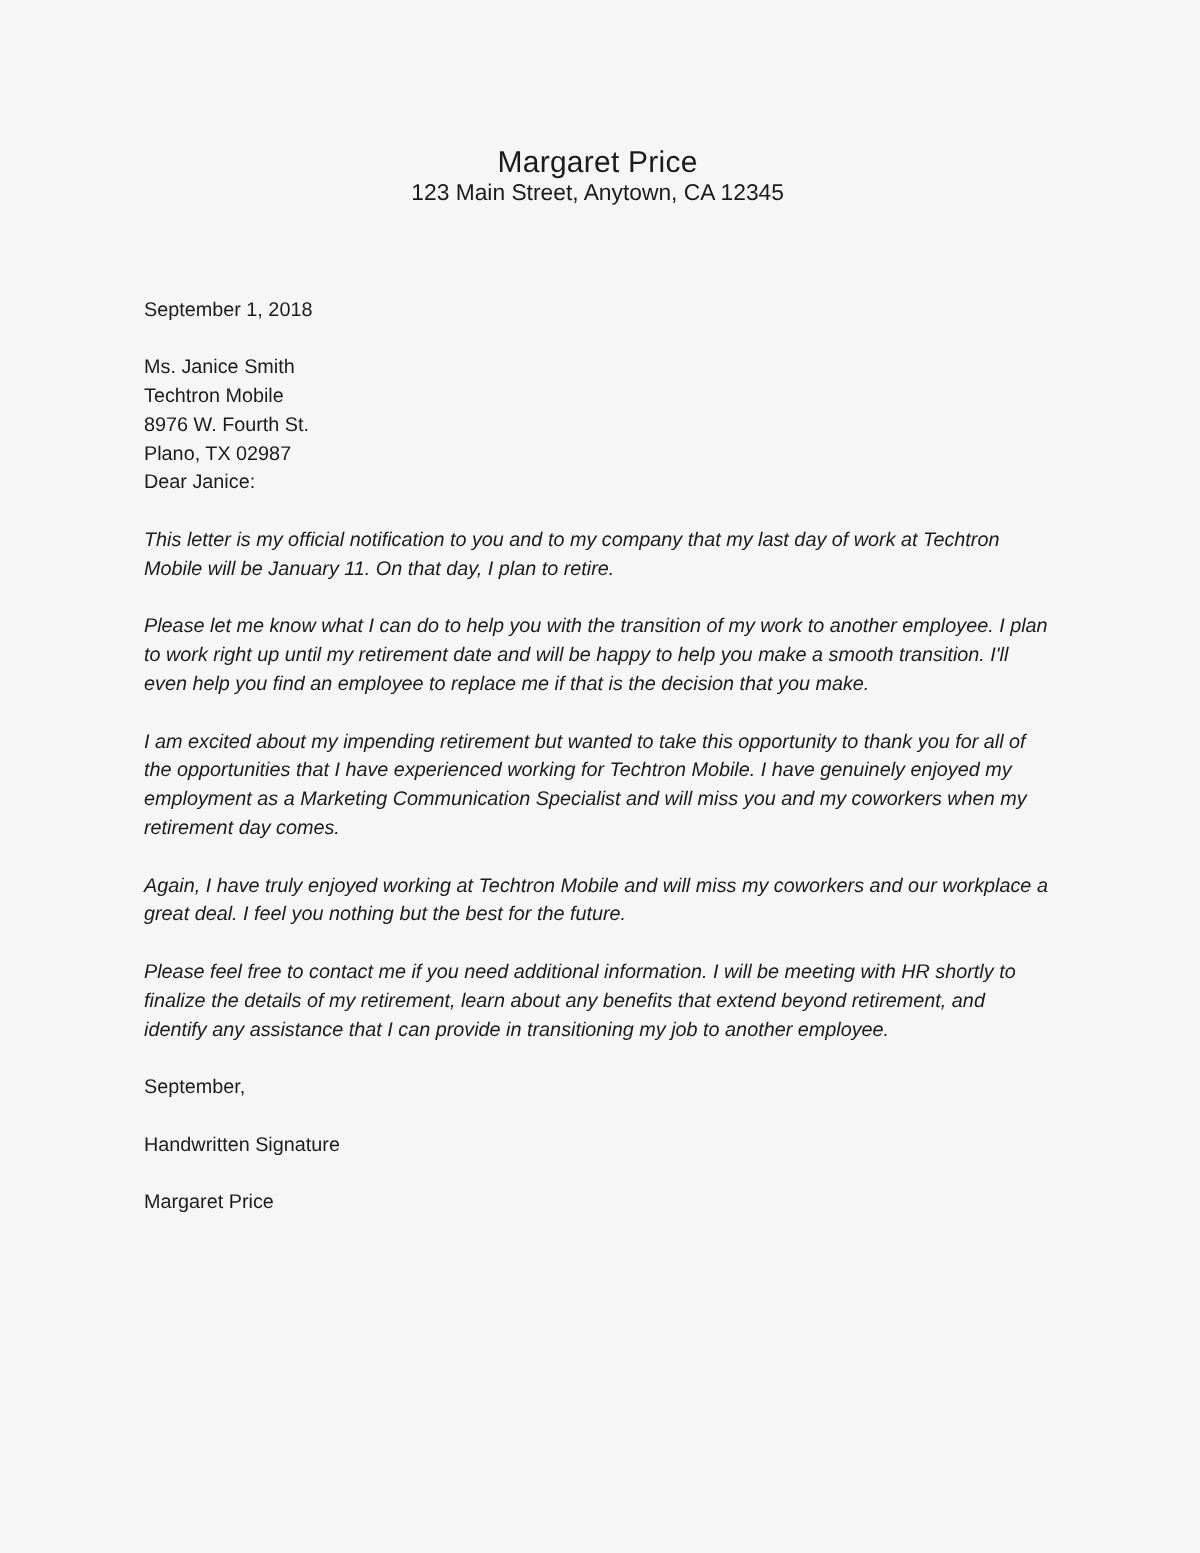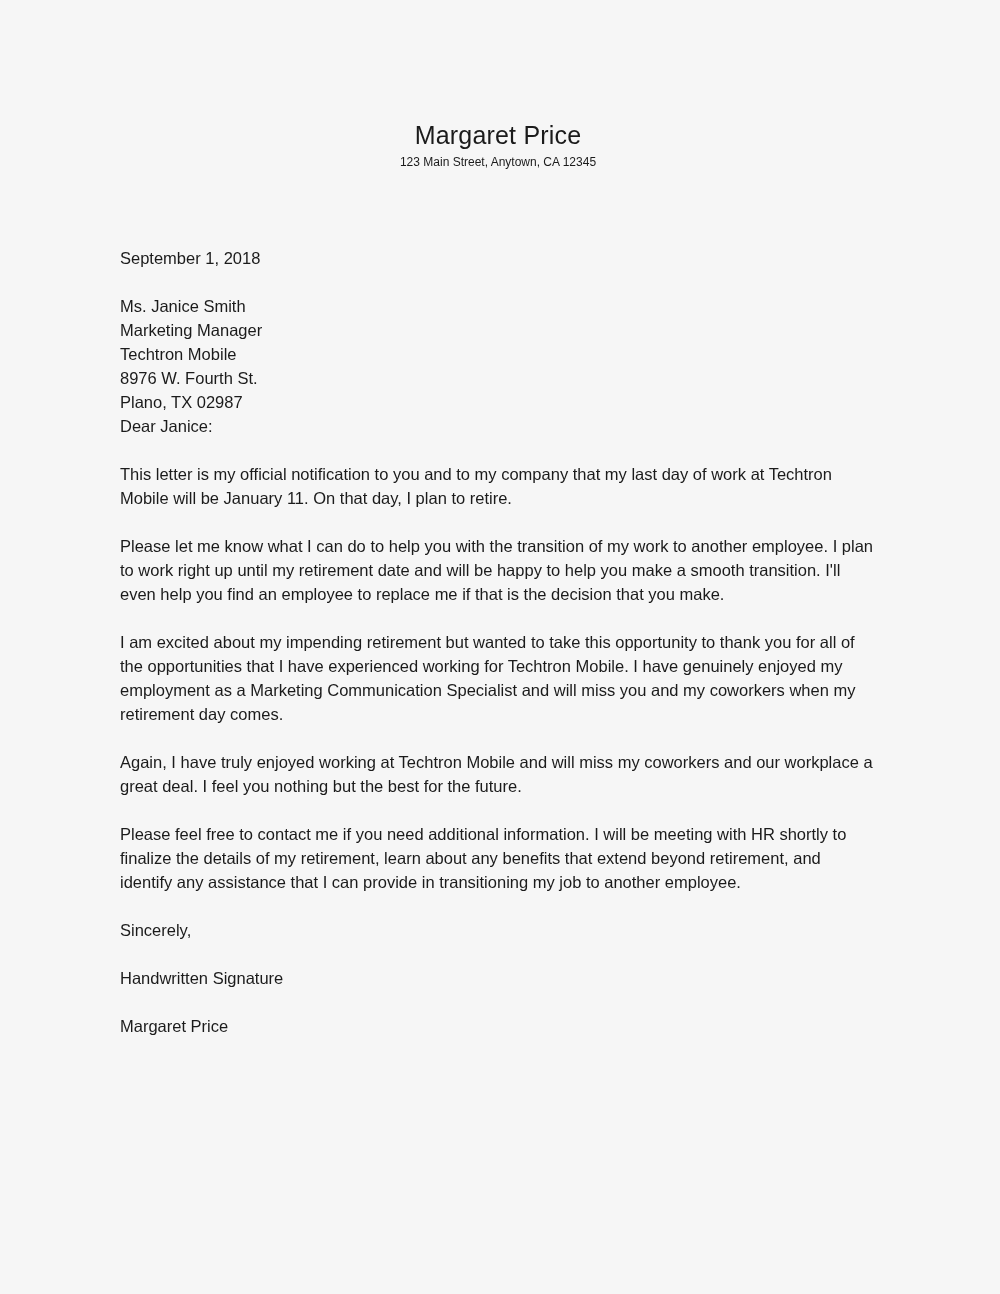--- a/index.html
+++ b/index.html
@@ -22,21 +22,21 @@
     text-align: center;
     margin-bottom: 0;
   }
   .sender-name {
     font-size: 25px;
     font-weight: 400;
     line-height: 30px;
     letter-spacing: 0.2px;
   }
   .sender-address {
-    font-size: 12px;
+    font-size: 19px;
     line-height: 20px;
     margin-top: 2px;
   }
   .date-line {
     margin-top: 74px;
     font-size: 16.5px;
     line-height: 24px;
   }
   .recipient-block {
     margin-top: 24px;
@@ -47,20 +47,21 @@
   }
   .salutation {
     font-size: 16.5px;
     line-height: 24px;
   }
   .body-paragraph {
     margin: 24px 0 0 0;
     font-size: 16.5px;
     line-height: 24px;
     max-width: 756px;
+    font-style: italic;
   }
   .closing-line {
     margin-top: 24px;
     font-size: 16.5px;
     line-height: 24px;
   }
 </style>
 </head>
 <body>
 
@@ -68,31 +69,30 @@
 
   <div class="letter-header">
     <div class="sender-name">Margaret Price</div>
     <div class="sender-address">123 Main Street, Anytown, CA 12345</div>
   </div>
 
   <div class="date-line">September 1, 2018</div>
 
   <div class="recipient-block">
     <div class="recipient-line">Ms. Janice Smith</div>
-    <div class="recipient-line">Marketing Manager</div>
     <div class="recipient-line">Techtron Mobile</div>
     <div class="recipient-line">8976 W. Fourth St.</div>
     <div class="recipient-line">Plano, TX 02987</div>
   </div>
 
   <div class="salutation">Dear Janice:</div>
 
   <p class="body-paragraph">This letter is my official notification to you and to my company that my last day of work at Techtron Mobile will be January 11. On that day, I plan to retire.</p>
   <p class="body-paragraph">Please let me know what I can do to help you with the transition of my work to another employee. I plan to work right up until my retirement date and will be happy to help you make a smooth transition. I'll even help you find an employee to replace me if that is the decision that you make.</p>
   <p class="body-paragraph">I am excited about my impending retirement but wanted to take this opportunity to thank you for all of the opportunities that I have experienced working for Techtron Mobile. I have genuinely enjoyed my employment as a Marketing Communication Specialist and will miss you and my coworkers when my retirement day comes.</p>
   <p class="body-paragraph">Again, I have truly enjoyed working at Techtron Mobile and will miss my coworkers and our workplace a great deal. I feel you nothing but the best for the future.</p>
   <p class="body-paragraph">Please feel free to contact me if you need additional information. I will be meeting with HR shortly to finalize the details of my retirement, learn about any benefits that extend beyond retirement, and identify any assistance that I can provide in transitioning my job to another employee.</p>
 
-  <div class="closing-line">Sincerely,</div>
+  <div class="closing-line">September,</div>
   <div class="closing-line">Handwritten Signature</div>
   <div class="closing-line">Margaret Price</div>
 
 </div>
 
 </body></html>

